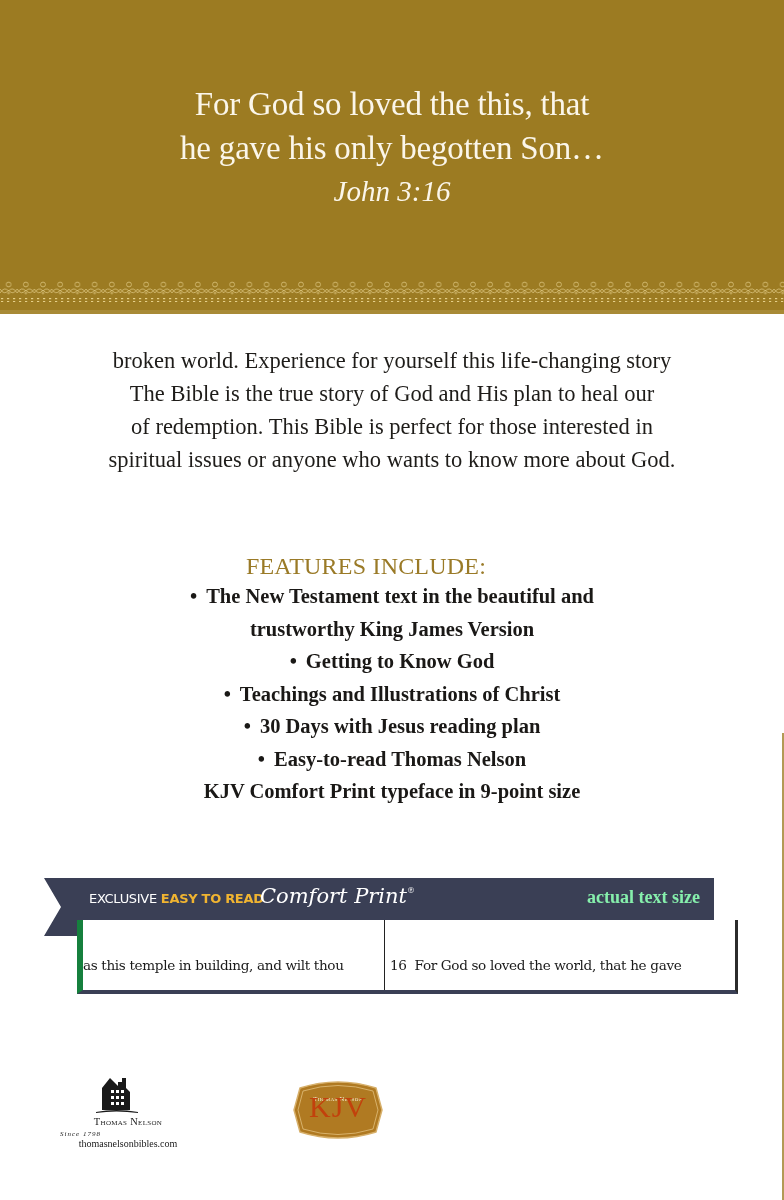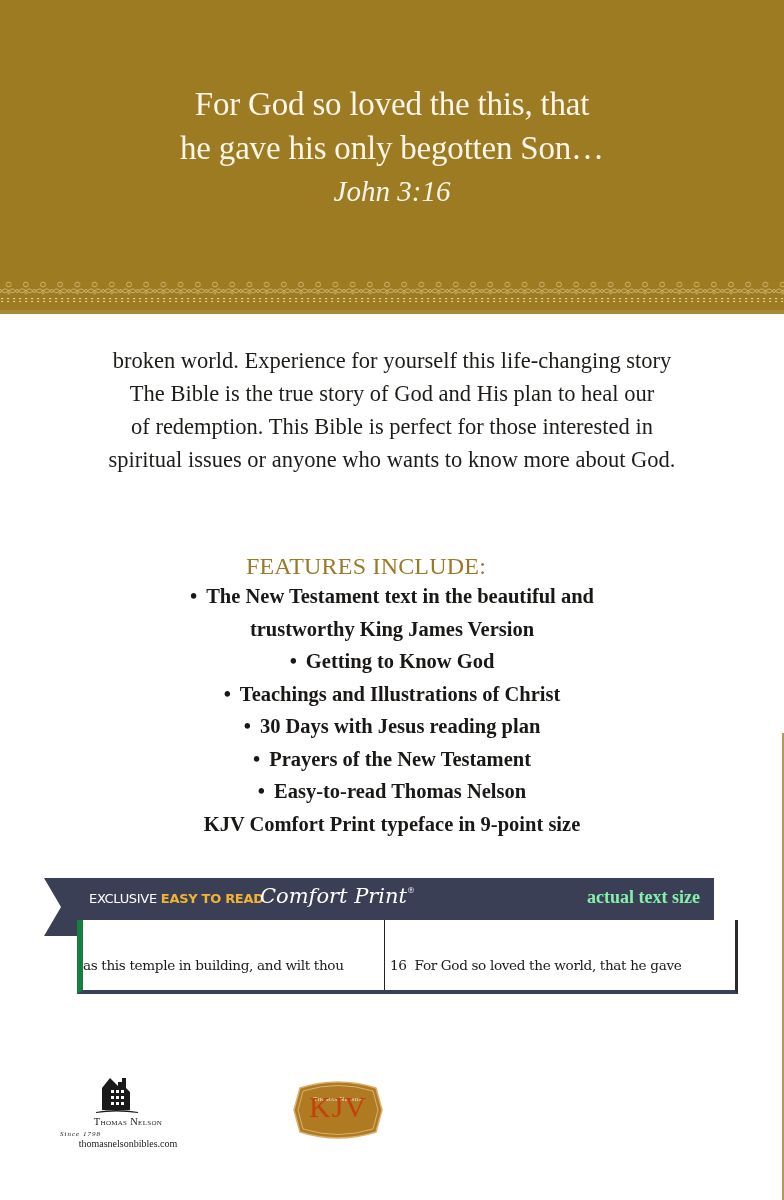--- a/index.html
+++ b/index.html
@@ -149,21 +149,20 @@
 </div>
 
 <div class="features-title">FEATURES INCLUDE:</div>
 
 <ul class="features">
   <li><span class="bullet">•</span><span>The New Testament text in the beautiful and</span></li>
   <li>trustworthy King James Version</li>
   <li><span class="bullet">•</span><span>Getting to Know God</span></li>
   <li><span class="bullet">•</span><span>Teachings and Illustrations of Christ</span></li>
   <li><span class="bullet">•</span><span>30 Days with Jesus reading plan</span></li>
-  <li><span class="bullet">•</span><span>Prayers of the New Testament</span></li>
   <li><span class="bullet">•</span><span>Easy-to-read Thomas Nelson</span></li>
   <li>KJV Comfort Print typeface in 9-point size</li>
 </ul>
 
 <div class="cp-wrap">
   <div class="cp-ribbon">
     <span class="cp-exclusive"><span>EXCLUSIVE</span><span class="cp-easy">EASY TO READ</span></span>
     <span class="cp-brand"><span>Comfort Print</span><span class="cp-reg">®</span></span>
     <span class="cp-actual">actual text size</span>
   </div>

